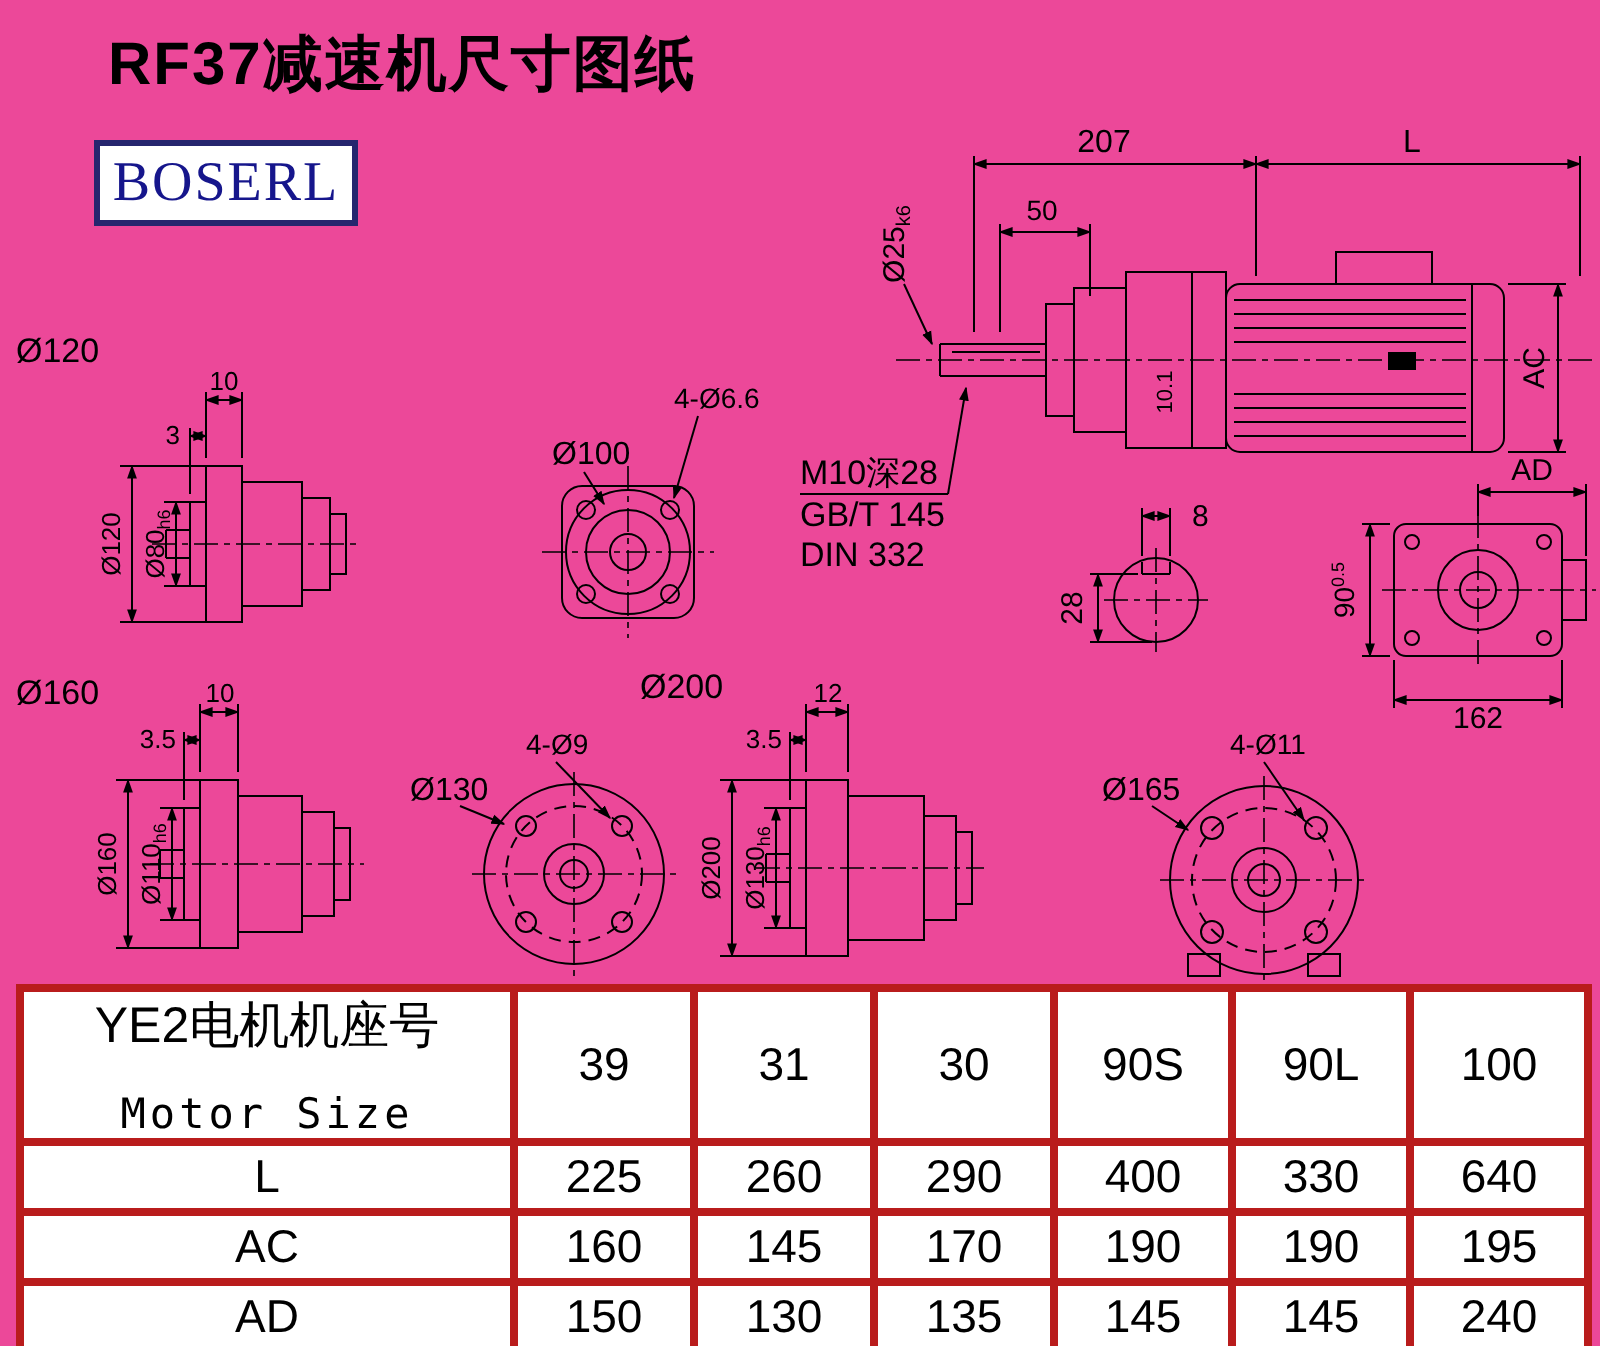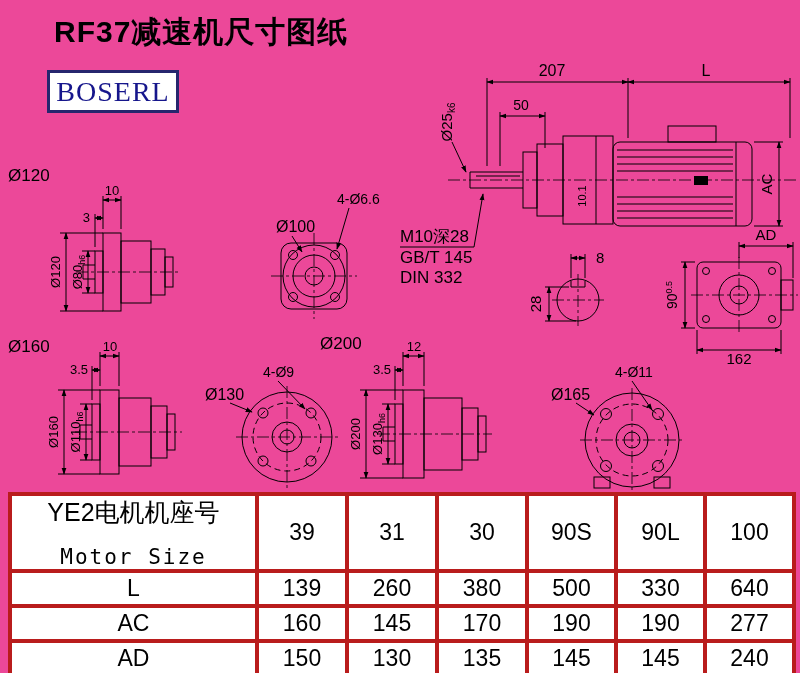--- a/index.html
+++ b/index.html
@@ -324,35 +324,35 @@
         </td>
         <td>39</td>
         <td>31</td>
         <td>30</td>
         <td>90S</td>
         <td>90L</td>
         <td>100</td>
       </tr>
       <tr>
         <td>L</td>
-        <td>139</td>
+        <td>225</td>
         <td>260</td>
-        <td>380</td>
-        <td>500</td>
+        <td>290</td>
+        <td>400</td>
         <td>330</td>
         <td>640</td>
       </tr>
       <tr>
         <td>AC</td>
         <td>160</td>
         <td>145</td>
         <td>170</td>
         <td>190</td>
         <td>190</td>
-        <td>277</td>
+        <td>195</td>
       </tr>
       <tr>
         <td>AD</td>
         <td>150</td>
         <td>130</td>
         <td>135</td>
         <td>145</td>
         <td>145</td>
         <td>240</td>
       </tr>

